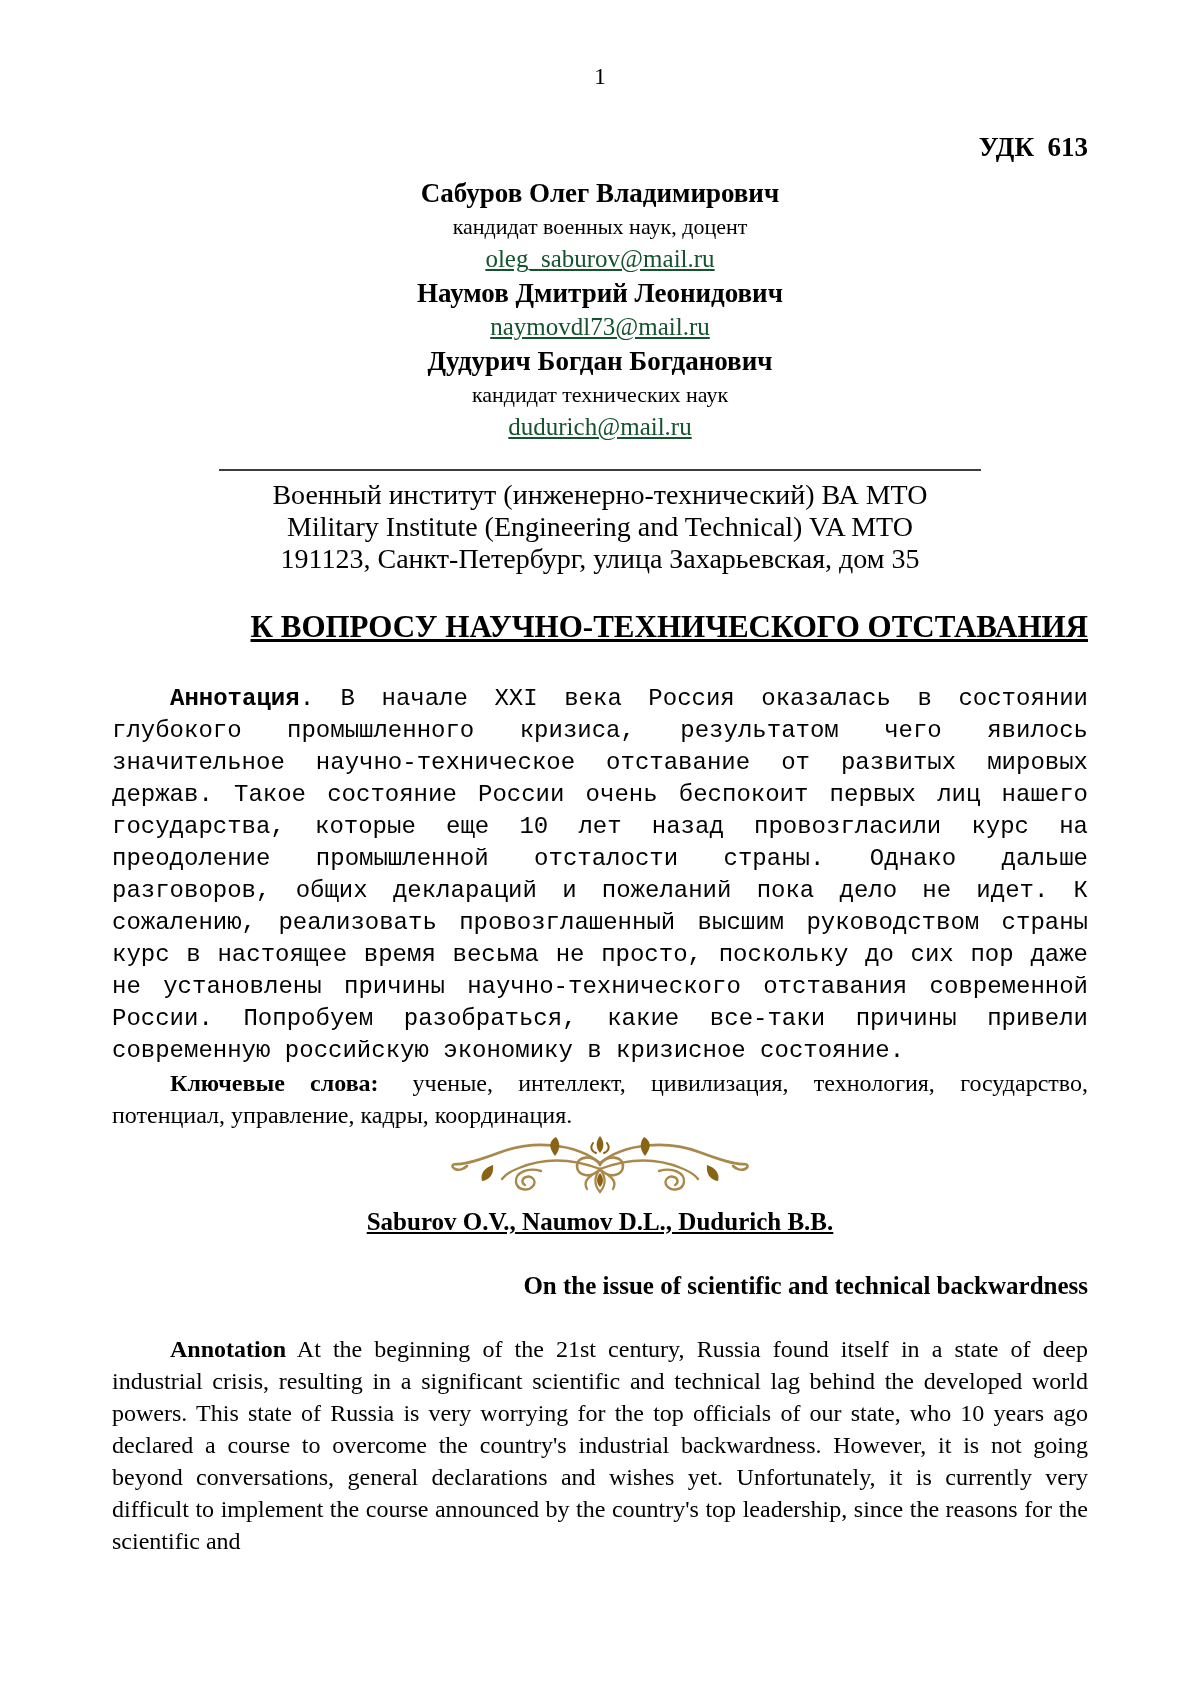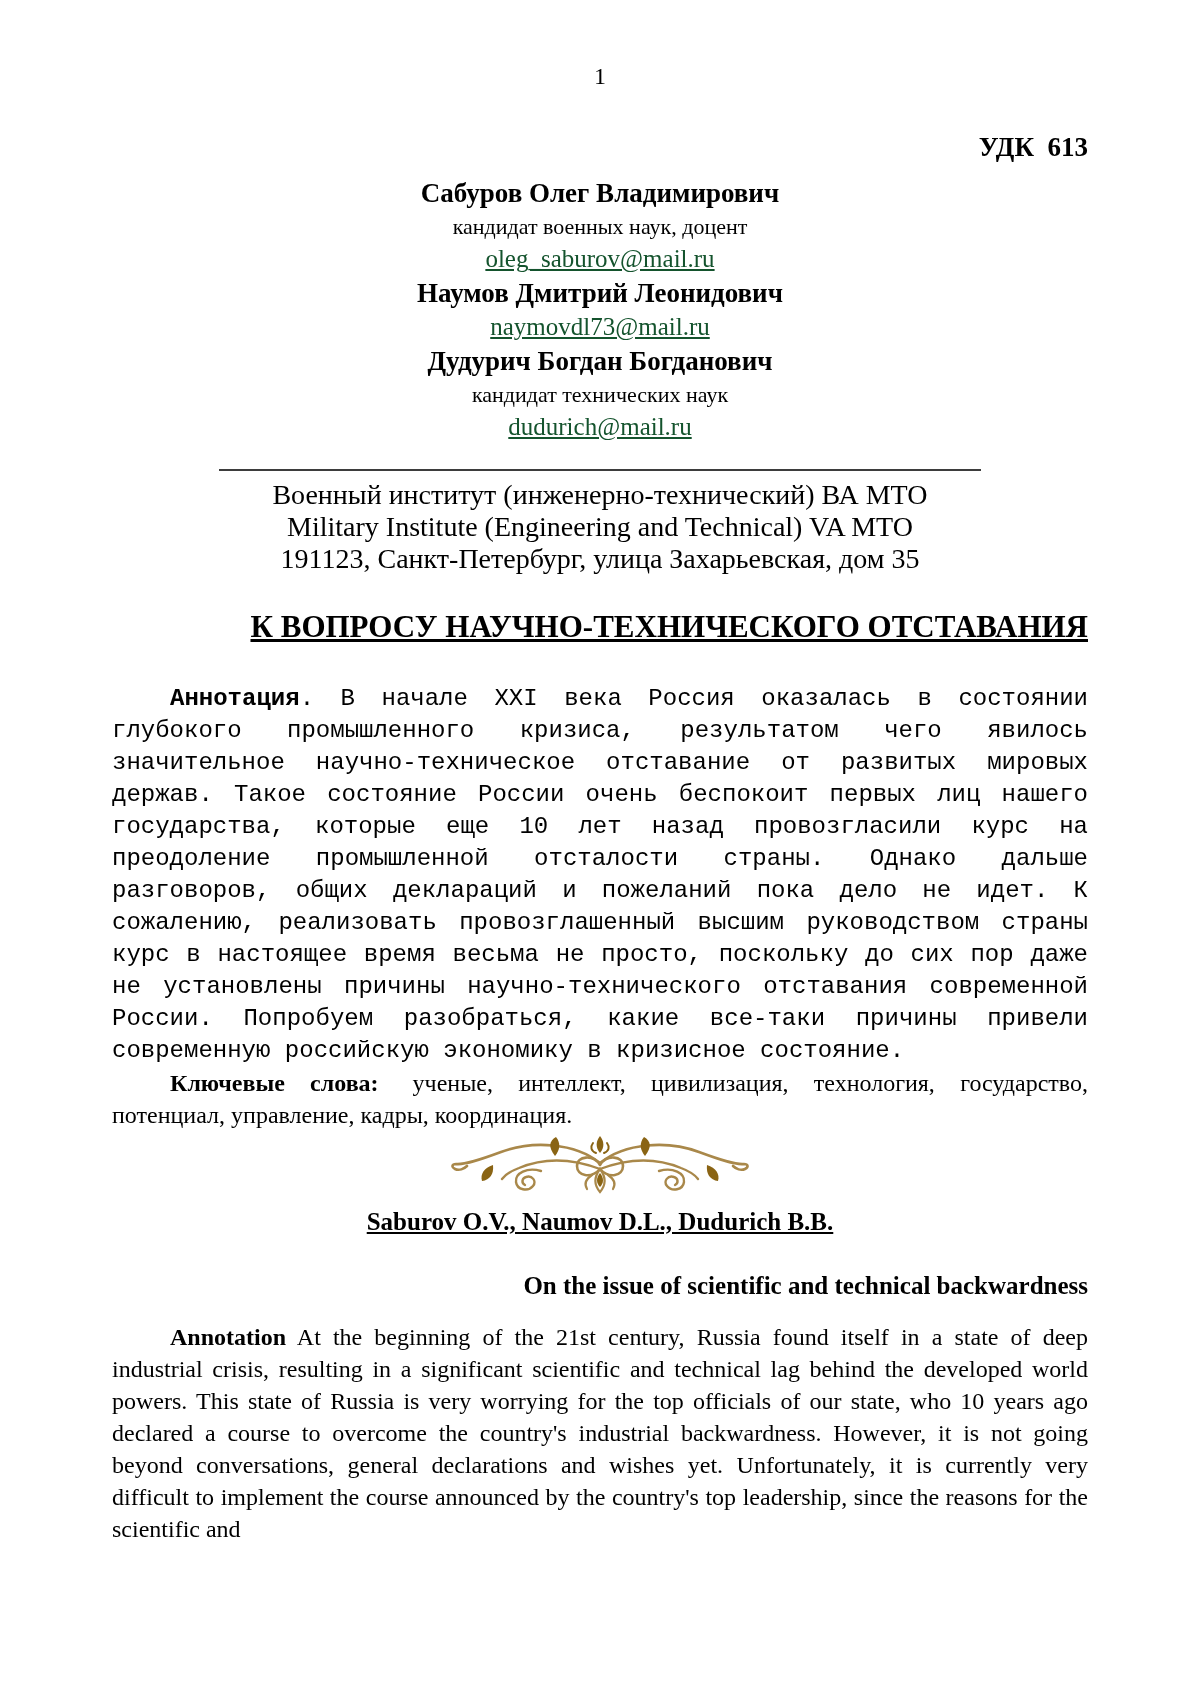--- a/index.html
+++ b/index.html
@@ -86,21 +86,21 @@
     line-height: 34px;
     text-decoration: underline;
   }
   .en-title {
     margin: 30px 0 0 0;
     text-align: right;
     font-size: 25px;
     font-weight: bold;
     line-height: 34px;
   }
-  p.para.en { margin-top: 18px; }
+  p.para.en { margin-top: 30px; }
 </style>
 </head>
 <body>
 
 <div class="page">
 
   <div class="pageno">1</div>
 
   <div class="content">
 

